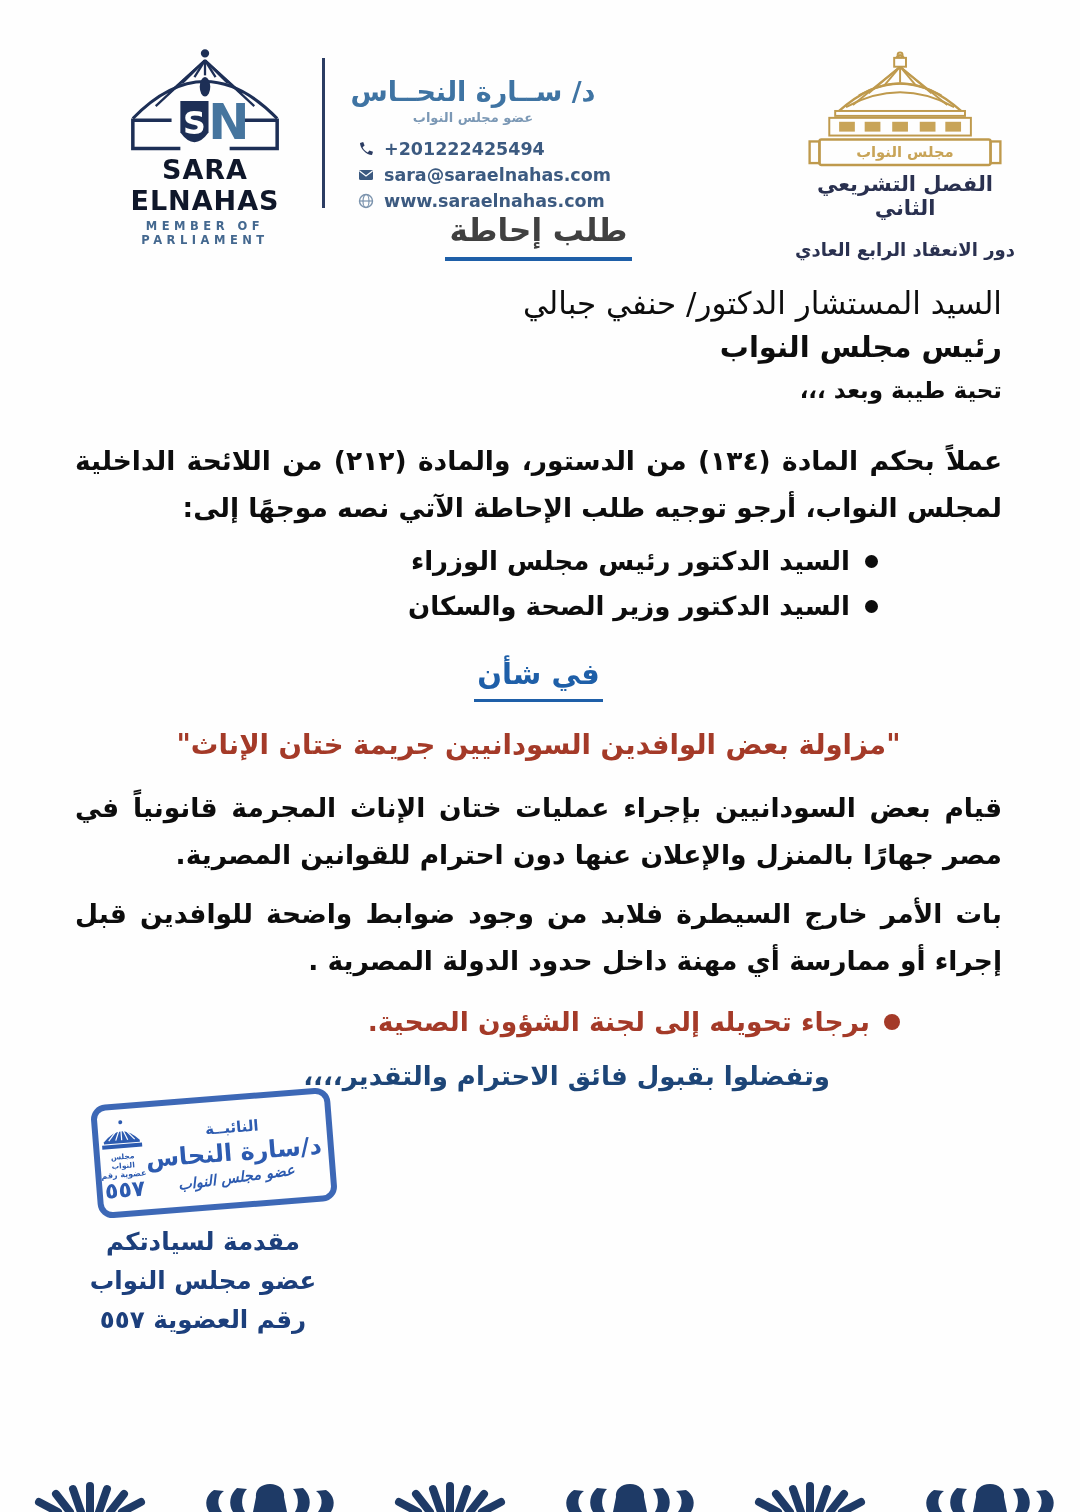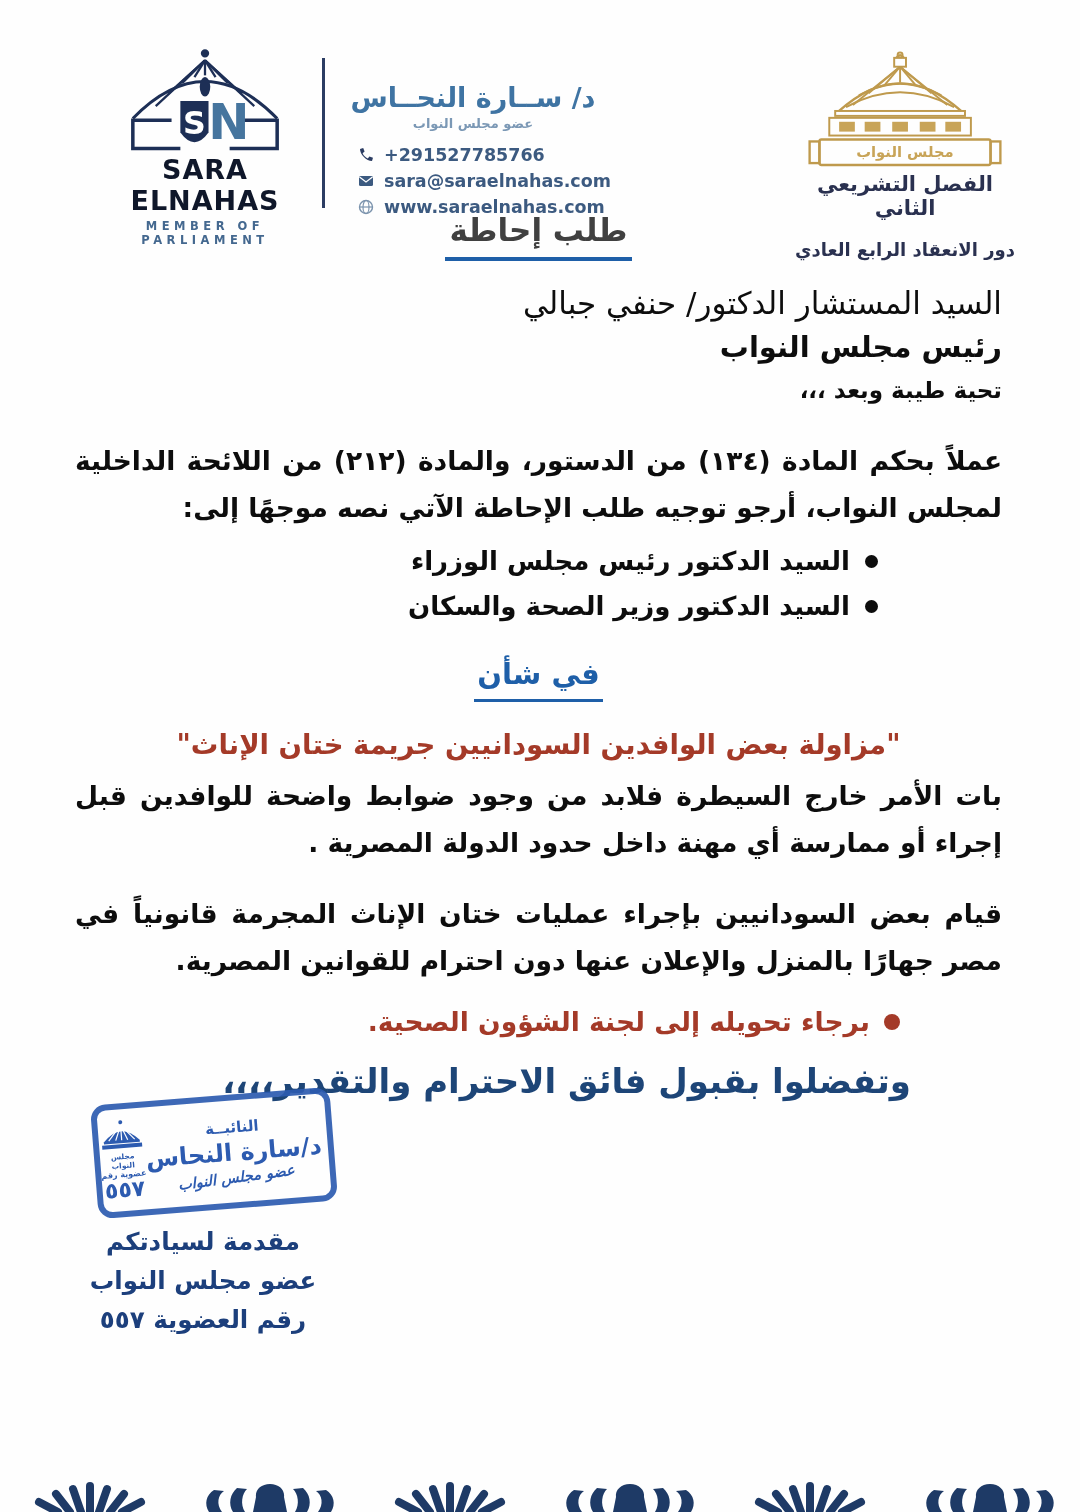--- a/index.html
+++ b/index.html
@@ -14,21 +14,21 @@
   
   .header { position:absolute; top:48px; left:0; right:0; height:175px; direction:ltr; }
 
   .brand-left { position:absolute; left:100px; top:0; width:210px; text-align:center; }
   .brand-left svg { display:block; margin:0 auto; }
   .brand-name { font-size:27px; font-weight:bold; color:#0f172a; letter-spacing:1px; margin-top:2px; }
   .brand-sub  { font-size:11.5px; font-weight:bold; color:#44688f; letter-spacing:4.5px; margin-top:3px; }
 
   .header-divider { position:absolute; left:322px; top:10px; width:2.5px; height:150px; background:#2c3d63; }
 
-  .contact-block { position:absolute; left:348px; top:34px; width:250px; }
+  .contact-block { position:absolute; left:348px; top:28px; width:250px; }
   .contact-name { direction:rtl; text-align:center; font-size:27px; font-weight:bold; color:#3f74a3; }
   .contact-role { direction:rtl; text-align:center; font-size:13px; color:#7b98b5; font-weight:bold; margin-top:3px; }
   .contact-rows { margin-top:14px; padding-left:10px; }
   .contact-row { display:flex; align-items:center; gap:10px; margin-top:6px; }
   .contact-row svg { flex:0 0 auto; }
   .contact-val { font-size:17.5px; font-weight:bold; color:#3c5a80; }
 
   .brand-right { position:absolute; right:55px; top:2px; width:240px; text-align:center; }
   .brand-right svg { display:block; margin:0 auto; }
   .parl-line1 { font-size:21px; font-weight:bold; color:#2a3150; margin-top:4px; }
@@ -75,21 +75,21 @@
   .para-3 { margin-top:12px; }
 
   .request-line {
     margin-top:22px; display:flex; align-items:center; gap:14px;
     padding-right:102px; color:#a43a28; font-size:26.5px; font-weight:bold;
   }
   .request-dot { width:16px; height:16px; border-radius:50%; background:#a43a28; flex:0 0 auto; }
 
   .closing {
     margin-top:24px; text-align:center; transform:translateX(28px);
-    color:#1d4577; font-size:34px; font-weight:bold;
+    color:#1d4577; font-size:26px; font-weight:bold;
   }
 
   
   .stamp {
     position:absolute; left:94px; top:1096px; width:240px; height:114px;
     border:6px solid rgba(45,91,176,.92); border-radius:15px;
     transform:rotate(-4.5deg); color:#2d5bb0;
     display:flex; direction:rtl; align-items:center; padding:4px 6px;
   }
   .stamp-main { flex:1; text-align:center; }
@@ -148,21 +148,21 @@
     <div class="header-divider"></div>
 
     <div class="contact-block">
       <div class="contact-name">د/ ســارة النحــاس</div>
       <div class="contact-role">عضو مجلس النواب</div>
       <div class="contact-rows">
         <div class="contact-row">
           <svg width="16" height="16" viewBox="0 0 16 16">
             <path d="M2 2 L5.2 1 L6.6 4.6 L4.6 6.2 C5.6 8.6 7.4 10.4 9.8 11.4 L11.4 9.4 L15 10.8 L14 14 C8.5 14 2 7.5 2 2 Z" fill="#2c3d63"></path>
           </svg>
-          <span class="contact-val">+291527785766</span>
+          <span class="contact-val">+201222425494</span>
         </div>
         <div class="contact-row">
           <svg width="16" height="16" viewBox="0 0 16 16">
             <rect x="1" y="3" width="14" height="10" rx="1.5" fill="#3c5a80"></rect>
             <path d="M1.5 4 L8 9 L14.5 4" stroke="#ffffff" stroke-width="1.3" fill="none"></path>
           </svg>
           <span class="contact-val">sara@saraelnahas.com</span>
         </div>
         <div class="contact-row">
           <svg width="16" height="16" viewBox="0 0 16 16">
@@ -231,22 +231,22 @@
       <li><span class="bullet-dot"></span><span>السيد الدكتور رئيس مجلس الوزراء</span></li>
       <li><span class="bullet-dot"></span><span>السيد الدكتور وزير الصحة والسكان</span></li>
     </ul>
 
     <div class="subject-label-wrap">
       <span class="subject-label">في شأن</span>
     </div>
 
     <div class="subject-title">"مزاولة بعض الوافدين السودانيين جريمة ختان الإناث"</div>
 
+    <p class="para para-2">قيام بعض السودانيين بإجراء عمليات ختان الإناث المجرمة قانونياً في مصر جهارًا بالمنزل والإعلان عنها دون احترام للقوانين المصرية.</p>
     <p class="para para-3">بات الأمر خارج السيطرة فلابد من وجود ضوابط واضحة للوافدين قبل إجراء أو ممارسة أي مهنة داخل حدود الدولة المصرية .</p>
-    <p class="para para-2">قيام بعض السودانيين بإجراء عمليات ختان الإناث المجرمة قانونياً في مصر جهارًا بالمنزل والإعلان عنها دون احترام للقوانين المصرية.</p>
 
     <div class="request-line">
       <span class="request-dot"></span>
       <span>برجاء تحويله إلى لجنة الشؤون الصحية.</span>
     </div>
 
     <div class="closing">وتفضلوا بقبول فائق الاحترام والتقدير،،،،</div>
   </div>
 
   <div class="stamp">

